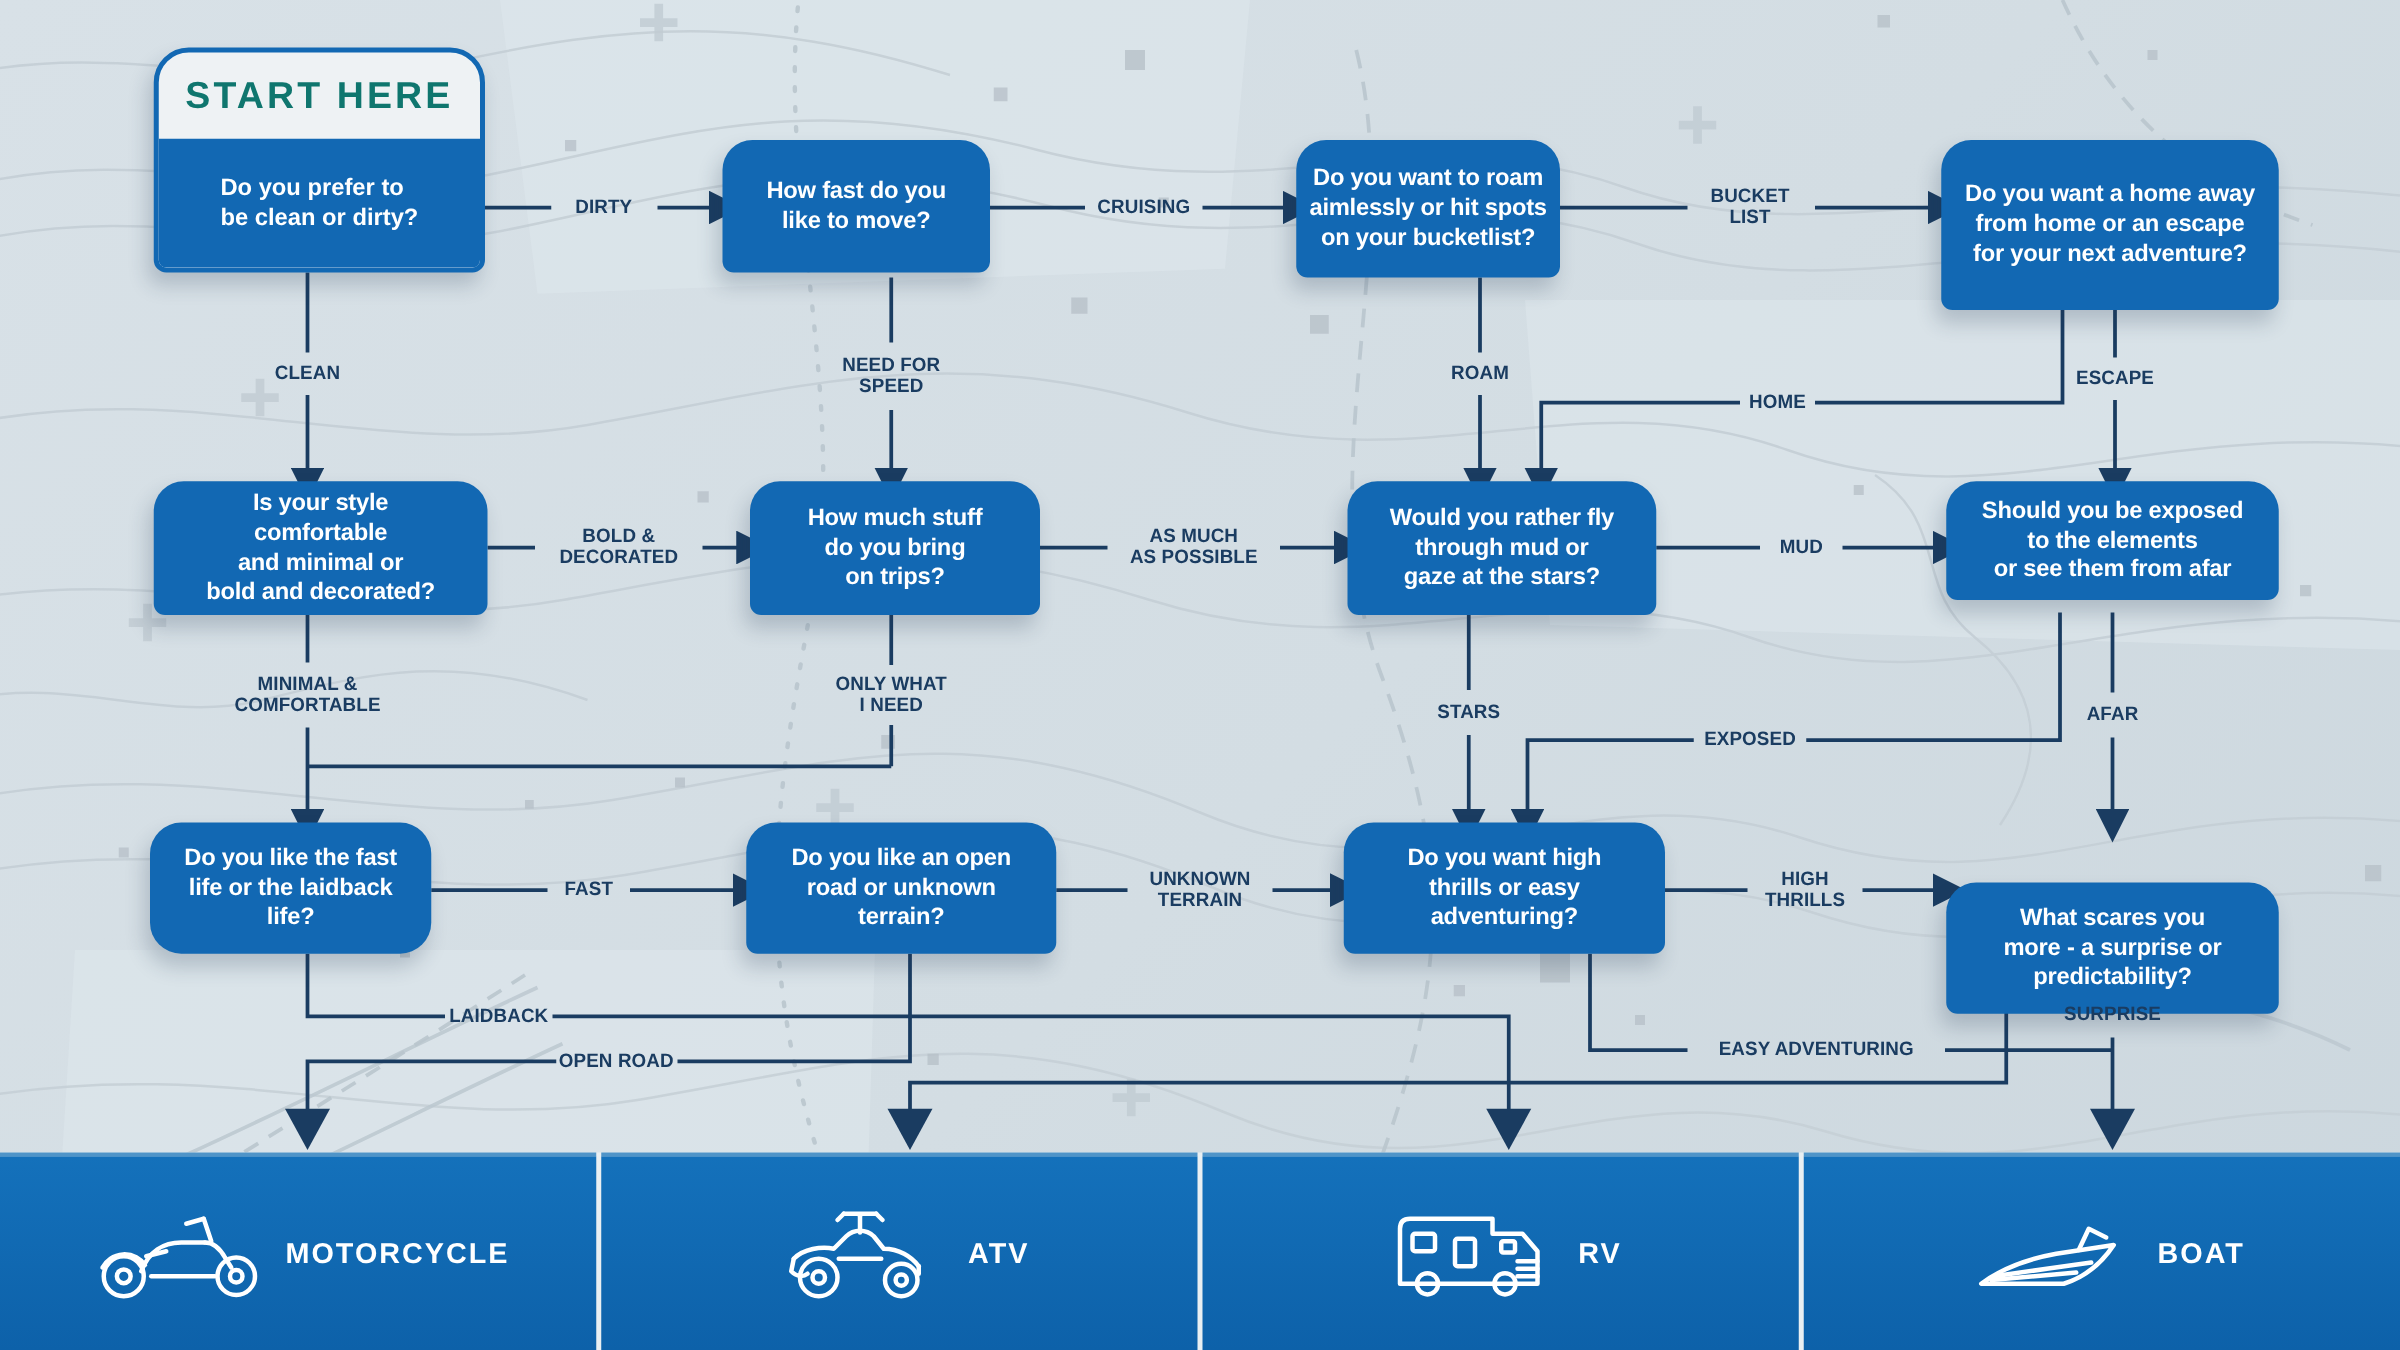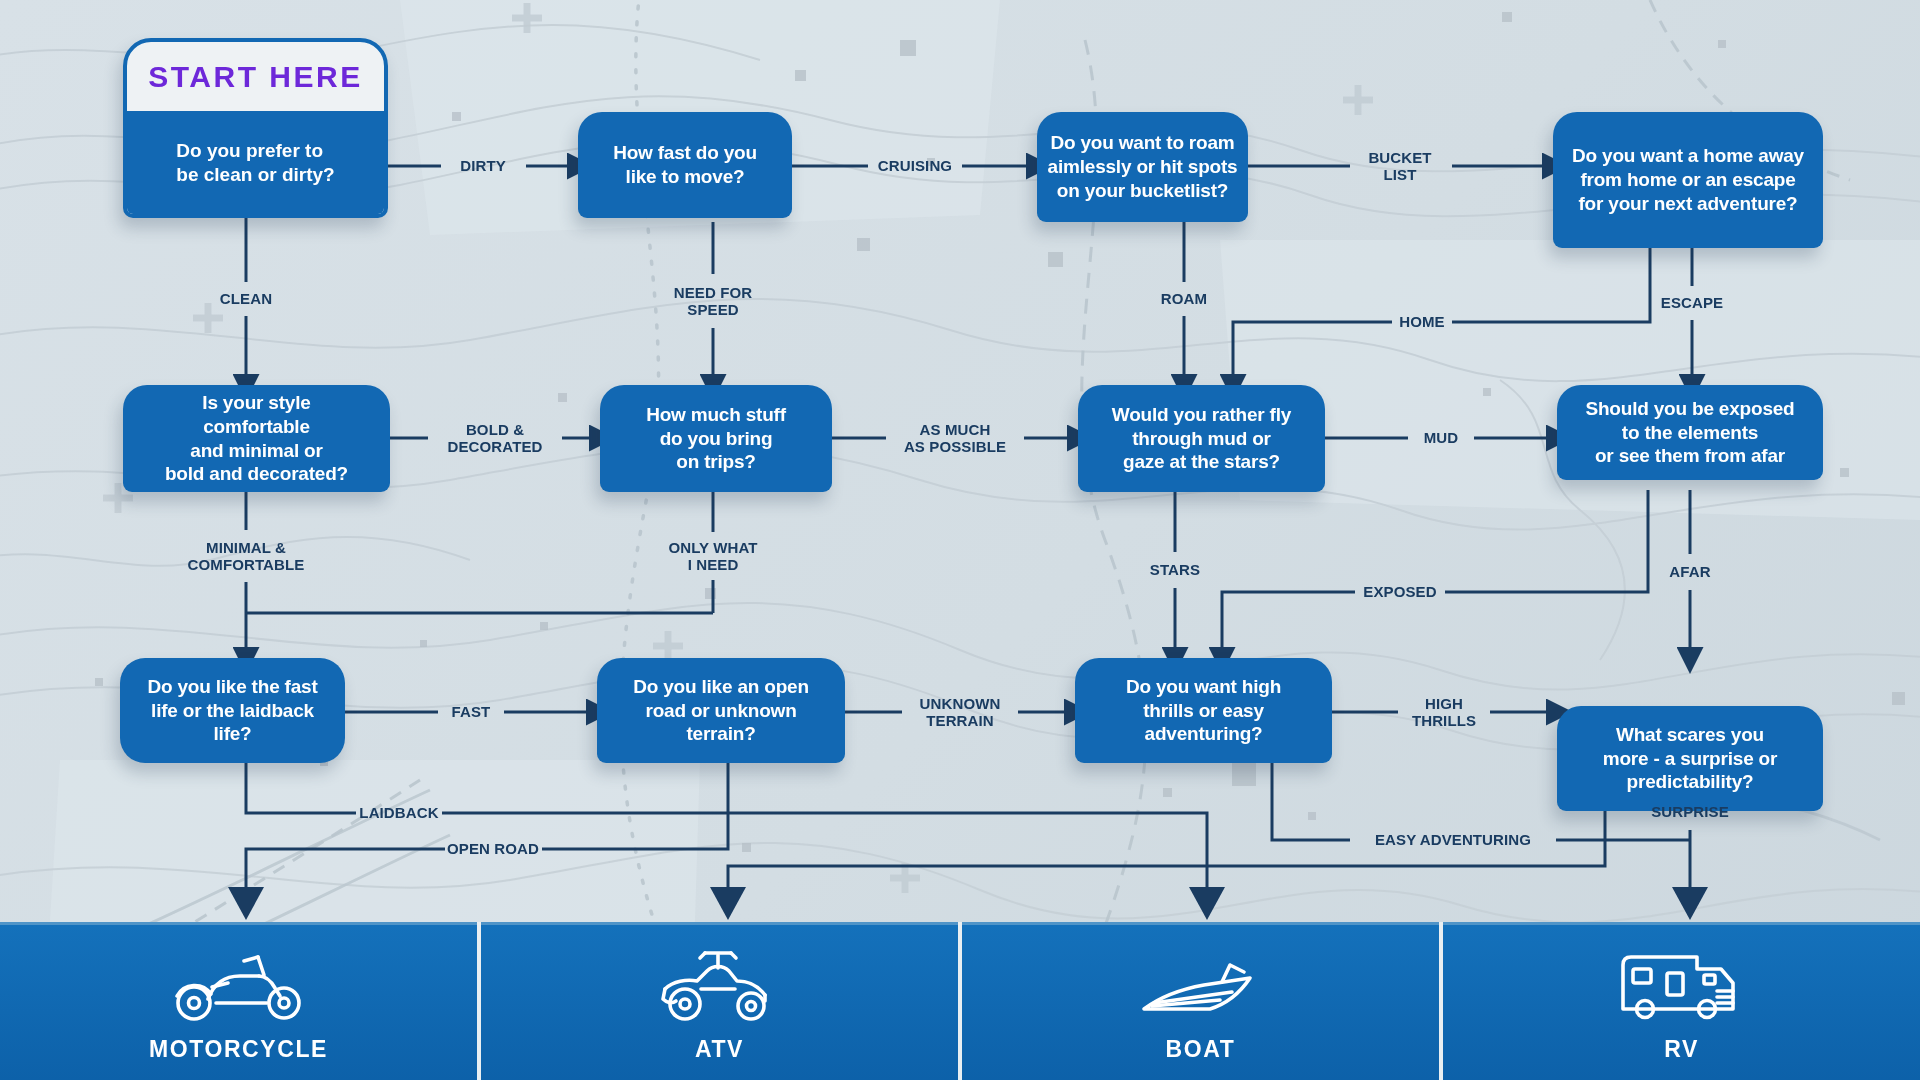--- a/index.html
+++ b/index.html
@@ -23,35 +23,35 @@
     text-align:center;white-space:pre-line;letter-spacing:0.1px;
   }
   .start-box{
     position:absolute;left:123px;top:38px;width:265px;height:180px;
     border:4px solid #1268b3;border-radius:28px 28px 10px 10px;
     background:#eef2f4;overflow:hidden;display:flex;flex-direction:column;
     box-shadow:-4px 10px 16px rgba(30,55,80,.22);box-sizing:border-box;
   }
   .start-head{
     height:69px;display:flex;align-items:center;justify-content:center;
-    color:#6d28d9;font-weight:700;font-size:30px;letter-spacing:2.5px;
+    color:#0f766e;font-weight:700;font-size:30px;letter-spacing:2.5px;
   }
   .start-body{
     flex:1;background:#1268b3;color:#fff;display:flex;align-items:center;
     justify-content:center;text-align:left;font-weight:700;font-size:19px;
     line-height:1.26;white-space:pre-line;
   }
   .panels{
     position:absolute;left:0;top:922px;width:1920px;height:158px;
     display:flex;gap:4px;background:#e9eff2;
   }
   .panel{
     flex:1;background:linear-gradient(#1471bb,#0d61a9);
     border-top:3px solid #4f94c8;
-    display:flex;flex-direction:column;align-items:center;justify-content:center;
+    display:flex;flex-direction:row;align-items:center;justify-content:center;
     gap:9px;box-sizing:border-box;
   }
   .panel-label{color:#fff;font-weight:700;font-size:23px;letter-spacing:1.6px;}
   .panel svg{display:block;stroke:#fff;fill:none;stroke-width:3.6;stroke-linecap:round;stroke-linejoin:round;}
 </style>
 </head>
 <body>
 
 <div id="stage">
 
@@ -332,34 +332,34 @@
           <path d="M60,10 L55,15"></path>
           <path d="M86,10 L91,15"></path>
         <path d="M20,46 L18,56 C22,60 27,61 31,58"></path>
         <path d="M56,46 L90,46"></path>
         <path d="M120,52 L120,58"></path>
       </svg>
       <div class="panel-label">ATV</div>
     </div>
     <div class="panel">
       <svg width="150" height="84" viewBox="0 0 150 84">
-        <path d="M18,66 L84,66 C100,61 114,50 124,35 L78,42 C56,46 34,54 18,66 Z"></path>
-        <path d="M28,60 L106,49"></path>
-        <path d="M26,63 L94,57"></path>
-        <path d="M96,39 L104,22 L118,29"></path>
-      </svg>
-      <div class="panel-label">BOAT</div>
-    </div>
-    <div class="panel">
-      <svg width="150" height="84" viewBox="0 0 150 84">
         <path d="M16,66 L16,22 Q16,14 24,14 L90,14 L90,26 L114,26 L126,40 L126,66 Z"></path>
         <rect x="26" y="26" width="18" height="14" rx="2"></rect>
         <rect x="97" y="32" width="11" height="9" rx="1.5"></rect>
         <rect x="60" y="30" width="16" height="22" rx="2"></rect>
         <circle cx="38" cy="66" r="8.5"></circle>
           <circle cx="100" cy="66" r="8.5"></circle>
         <path d="M110,48 L126,48 M110,54 L126,54 M110,60 L126,60"></path>
       </svg>
       <div class="panel-label">RV</div>
     </div>
+    <div class="panel">
+      <svg width="150" height="84" viewBox="0 0 150 84">
+        <path d="M18,66 L84,66 C100,61 114,50 124,35 L78,42 C56,46 34,54 18,66 Z"></path>
+        <path d="M28,60 L106,49"></path>
+        <path d="M26,63 L94,57"></path>
+        <path d="M96,39 L104,22 L118,29"></path>
+      </svg>
+      <div class="panel-label">BOAT</div>
+    </div>
   </div>
 
 </div>
 
 </body></html>

